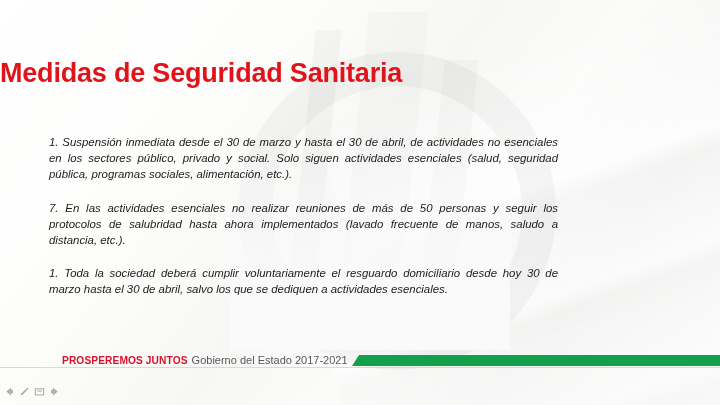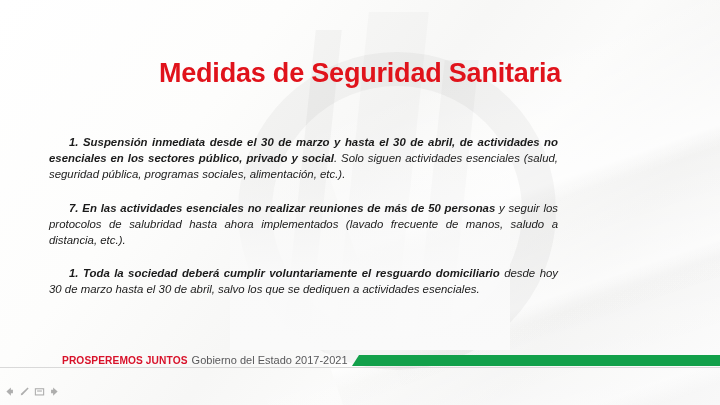--- a/index.html
+++ b/index.html
@@ -80,21 +80,21 @@
     width: 280px; height: 200px;
     background: linear-gradient(to bottom, rgba(250,250,250,0) 0%, rgba(250,250,250,0.92) 62%, rgba(250,250,250,1) 100%);
     pointer-events: none;
   }
 
   
   .title {
     position: absolute;
     left: 0; right: 0;
     top: 58px;
-    text-align: center;
+    text-align: left;
     color: #E0131B;
     font-size: 27px;
     font-weight: bold;
     letter-spacing: -0.2px;
   }
 
   
   .body-block {
     position: absolute;
     left: 49px;
@@ -104,23 +104,22 @@
   .para {
     font-size: 11.4px;
     line-height: 16.2px;
     color: #1b1b1b;
     font-style: italic;
     text-align: justify;
     margin: 0 0 17px 0;
   }
   .para:last-child { margin-bottom: 0; }
   .para b {
-    font-weight: bold;
+    font-weight: normal;
     font-style: italic;
-    margin-left: 20px;
   }
 
   
   .footer-rule {
     position: absolute;
     left: 0; right: 0;
     top: 367px;
     height: 1px;
     background: #d9d9d9;
   }

